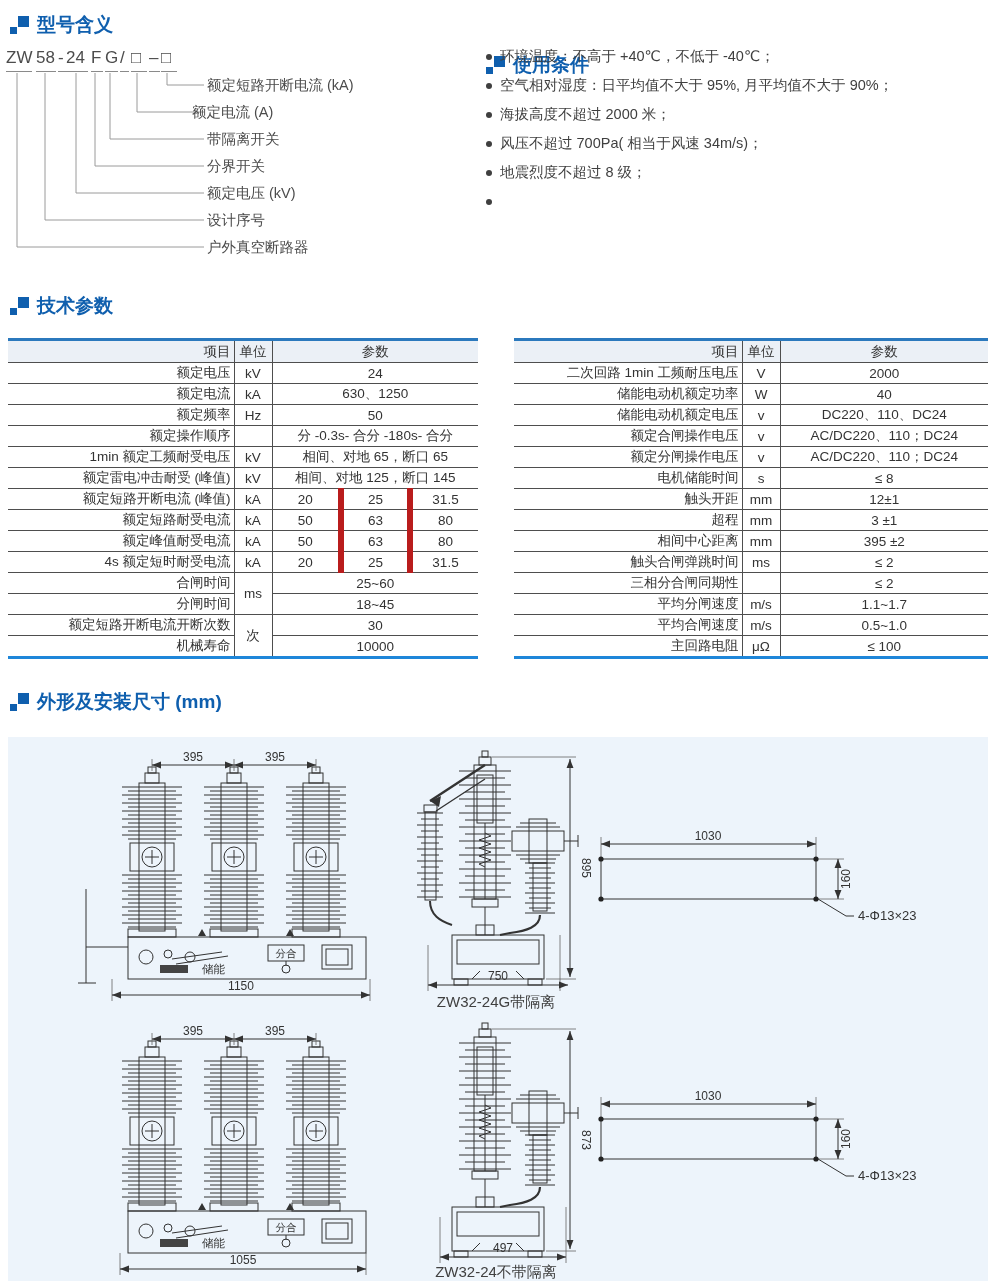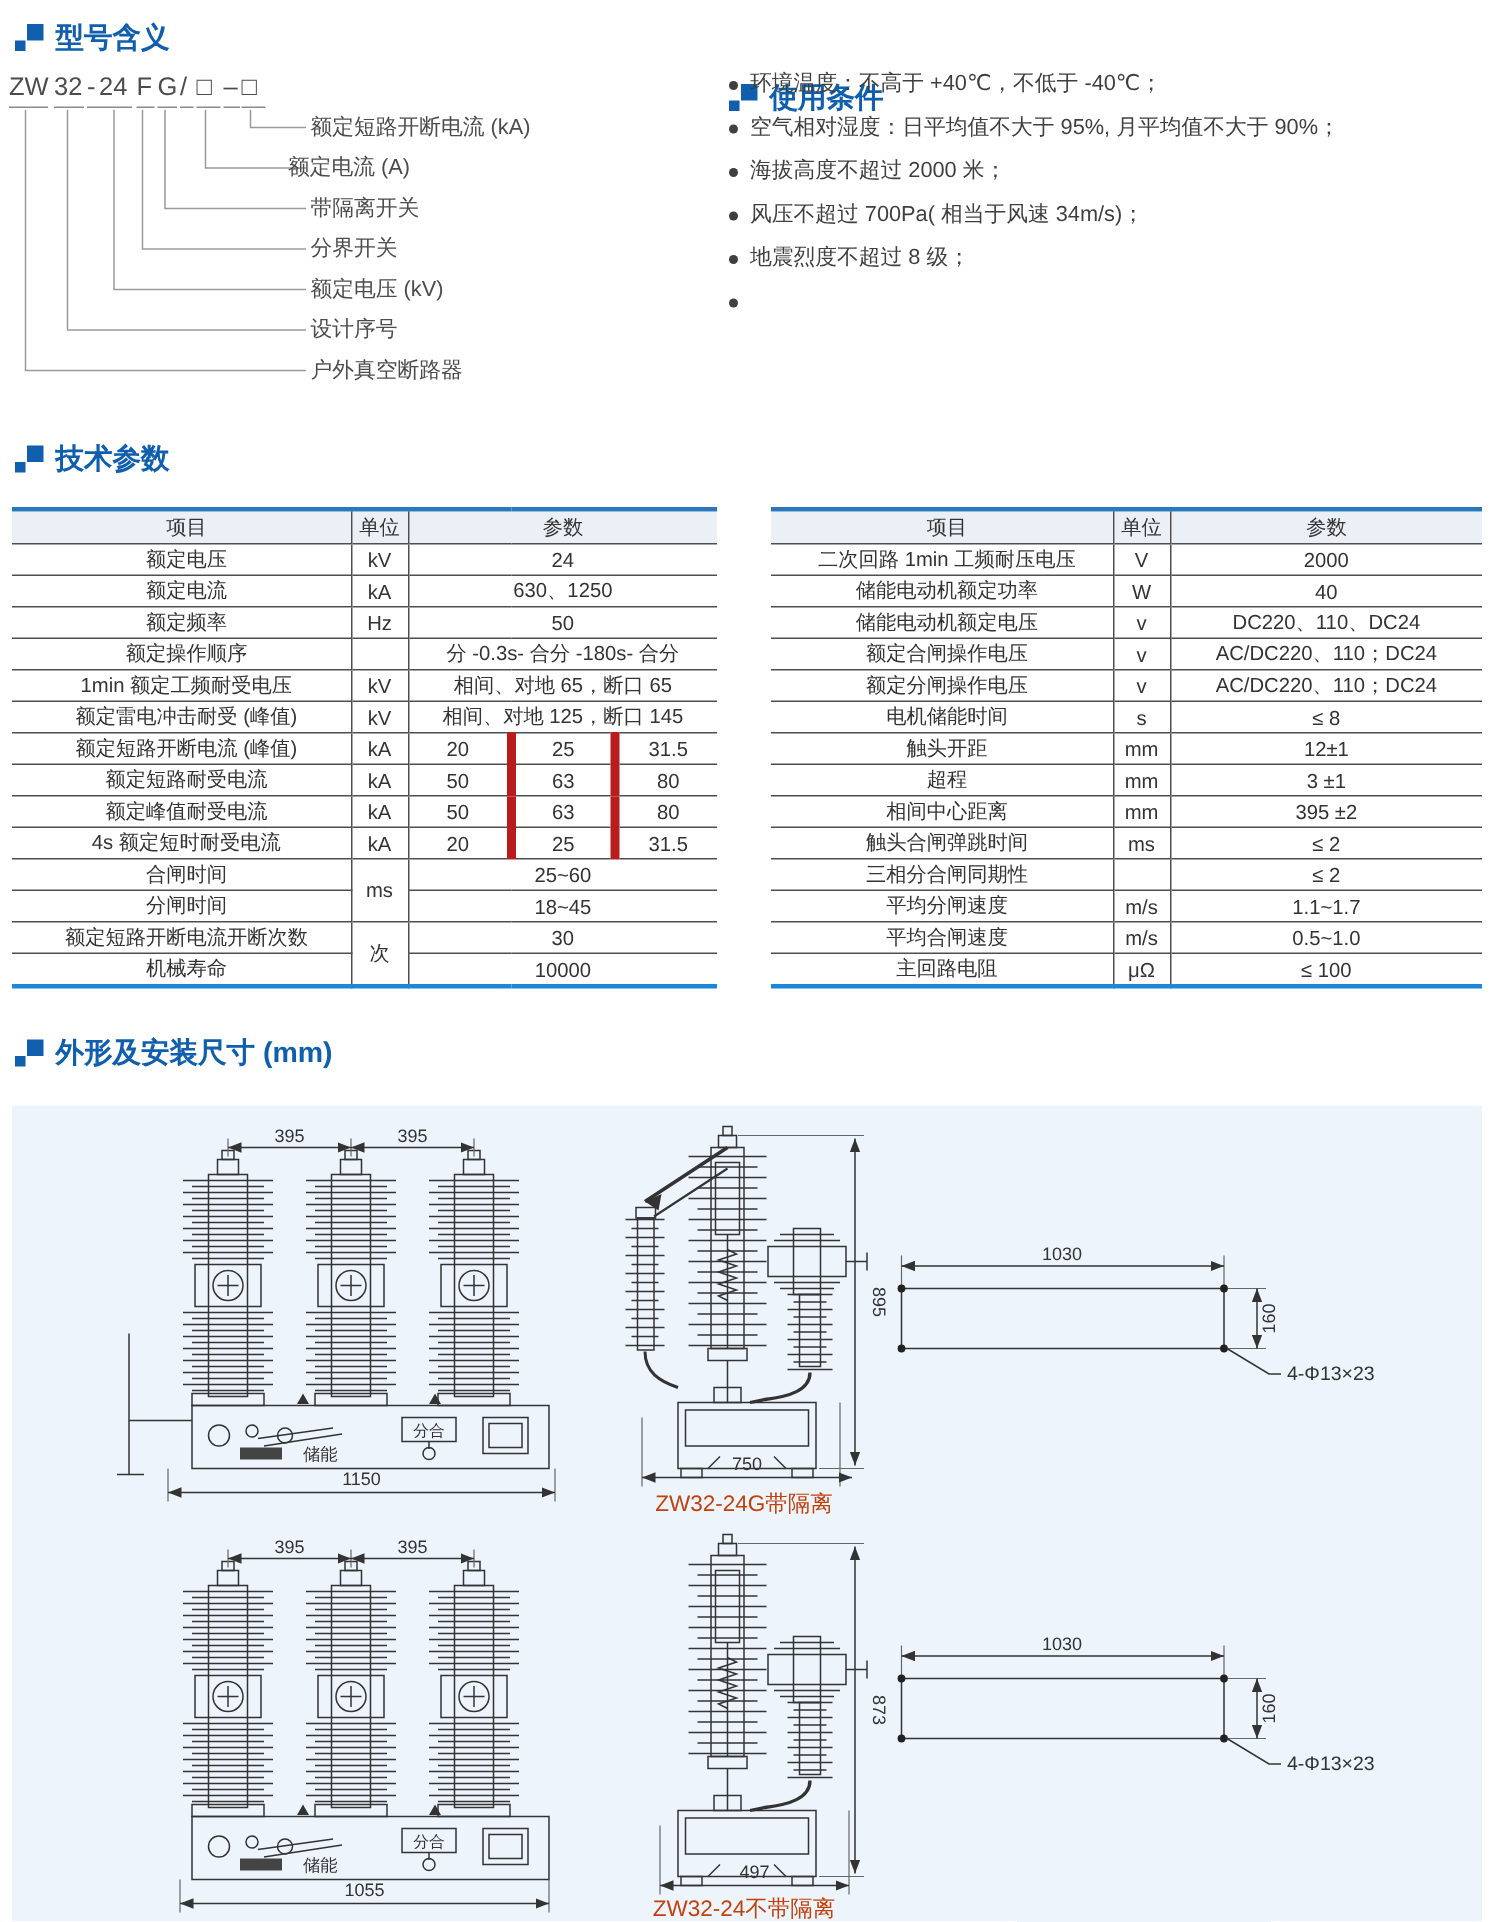--- a/index.html
+++ b/index.html
@@ -19,44 +19,44 @@
   
   #cond-list{position:absolute;left:486px;top:47px;width:505px;display:flex;flex-direction:column;gap:10px;}
   .cond-item{display:flex;font-size:14.5px;color:#3f3f3f;line-height:19px;}
   .cond-item .dot{flex:0 0 6px;width:6px;height:6px;border-radius:50%;background:#3f3f3f;margin:7px 8px 0 0;}
   
   .ttable{position:absolute;border-collapse:collapse;table-layout:fixed;font-size:13.5px;color:#333;
           border-top:3px solid #2b79bd;border-bottom:3px solid #1e86d9;background:#fff;}
   .ttable td{border-top:1px solid #4e4e4e;height:20px;padding:0 3px;text-align:center;
              overflow:hidden;white-space:nowrap;}
   .ttable tr.hr td{border-top:none;background:#ebf0f6;height:21px;}
-  .ttable td.ci{text-align:center;padding-left:10px;}
+  .ttable td.ci{text-align:right;padding-left:10px;}
   .ttable td.cu{border-left:1px solid #4e4e4e;border-right:1px solid #4e4e4e;}
   .ttable td.cs{border-right:6px solid #b91c1c;}
   
   #panel{position:absolute;left:8px;top:737px;width:980px;height:544px;background:#edf4fb;}
   #panel svg{position:absolute;overflow:visible;}
-  .caption{position:absolute;font-size:15px;color:#c2410c;text-align:center;white-space:nowrap;}
+  .caption{position:absolute;font-size:15px;color:#404040;text-align:center;white-space:nowrap;}
   svg text{font-family:"Liberation Sans","DejaVu Sans",sans-serif;fill:#333;}
 </style>
 </head>
 <body>
 
 <div id="page">
 
   <div class="sec-title" style="left:10px;top:13px;">
     <span class="sq-icon">
         <span class="s"></span>
         <span class="l"></span>
       </span>
     <span class="t">型号含义</span>
   </div>
 
   <span class="code-part" style="left:6px;width:26px;">ZW</span>
-  <span class="code-part" style="left:36px;width:20px;">32</span>
+  <span class="code-part" style="left:36px;width:20px;">58</span>
   <span class="code-part" style="left:58px;width:8px;">-</span>
   <span class="code-part" style="left:66px;width:22px;">24</span>
   <span class="code-part" style="left:91px;width:12px;">F</span>
   <span class="code-part" style="left:105px;width:13px;">G</span>
   <span class="code-part" style="left:120px;width:9px;">/</span>
   <span class="code-part" style="left:131px;width:16px;">□</span>
   <span class="code-part" style="left:149px;width:11px;">–</span>
   <span class="code-part" style="left:161px;width:16px;">□</span>
 
   <svg class="abs" style="left:8px;top:73px;" width="200" height="180" viewBox="0 0 200 180">

